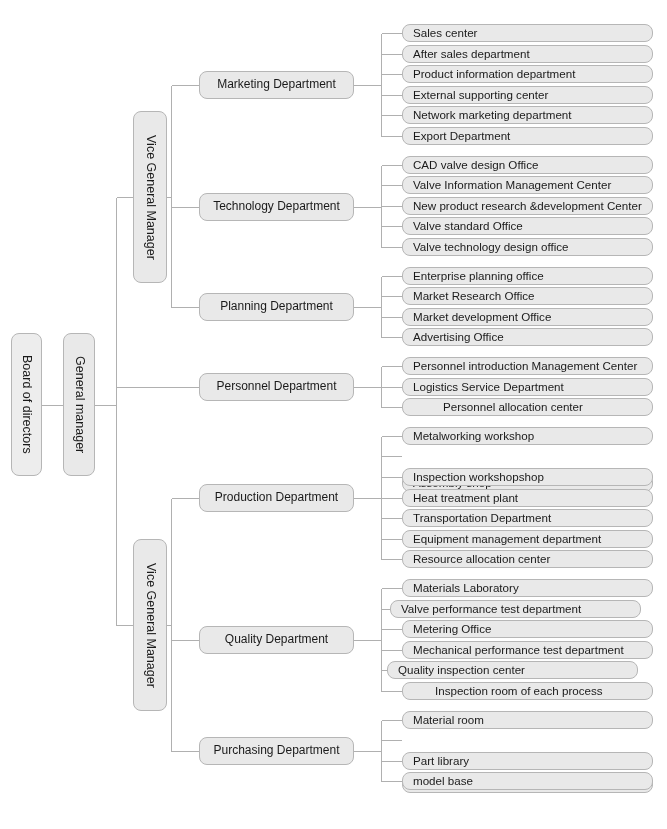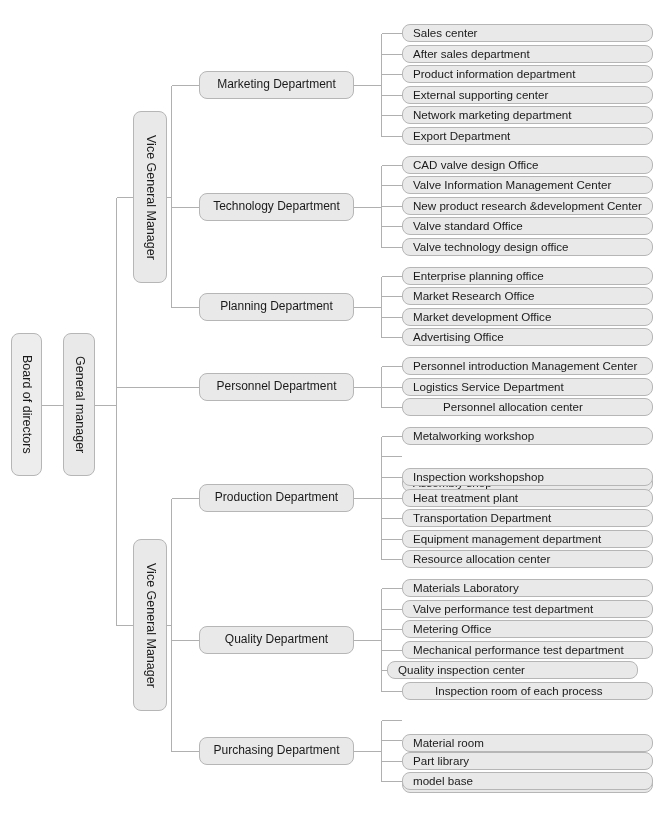--- a/index.html
+++ b/index.html
@@ -153,26 +153,26 @@
       <div class="node leaf" style="left: 402px; top: 378px; width: 251px; height: 18px;">Logistics Service Department</div>
       <div class="node leaf" style="left: 402px; top: 398px; width: 251px; height: 18px; padding-left: 40px;">Personnel allocation center</div>
       <div class="node leaf" style="left: 402px; top: 427px; width: 251px; height: 18px;">Metalworking workshop</div>
       <div class="node leaf" style="left: 402px; top: 474px; width: 251px; height: 18px;">Assembly shop</div>
       <div class="node leaf" style="left: 402px; top: 468px; width: 251px; height: 18px;">Inspection workshopshop</div>
       <div class="node leaf" style="left: 402px; top: 489px; width: 251px; height: 18px;">Heat treatment plant</div>
       <div class="node leaf" style="left: 402px; top: 509px; width: 251px; height: 18px;">Transportation Department</div>
       <div class="node leaf" style="left: 402px; top: 530px; width: 251px; height: 18px;">Equipment management department</div>
       <div class="node leaf" style="left: 402px; top: 550px; width: 251px; height: 18px;">Resource allocation center</div>
       <div class="node leaf" style="left: 402px; top: 579px; width: 251px; height: 18px;">Materials Laboratory</div>
-      <div class="node leaf" style="left: 402px; top: 600px; width: 251px; height: 18px;">Valve performance test department</div>
+      <div class="node leaf" style="left: 390px; top: 600px; width: 251px; height: 18px;">Valve performance test department</div>
       <div class="node leaf" style="left: 402px; top: 620px; width: 251px; height: 18px;">Metering Office</div>
       <div class="node leaf" style="left: 402px; top: 641px; width: 251px; height: 18px;">Mechanical performance test department</div>
       <div class="node leaf" style="left: 387px; top: 661px; width: 251px; height: 18px;">Quality inspection center</div>
       <div class="node leaf" style="left: 402px; top: 682px; width: 251px; height: 18px; padding-left: 32px;">Inspection room of each process</div>
-      <div class="node leaf" style="left: 402px; top: 711px; width: 251px; height: 18px; margin-top: 23px;">Material room</div>
+      <div class="node leaf" style="left: 402px; top: 711px; width: 251px; height: 18px;">Material room</div>
       <div class="node leaf" style="left: 402px; top: 731px; width: 251px; height: 18px; margin-top: 44px;">Semi-finished warehouse</div>
       <div class="node leaf" style="left: 402px; top: 752px; width: 251px; height: 18px;">Part library</div>
       <div class="node leaf" style="left: 402px; top: 772px; width: 251px; height: 18px;">model base</div>
       <div class="node dept" style="left: 199px; top: 71px; width: 155px; height: 28px;">Marketing Department</div>
       <div class="node dept" style="left: 199px; top: 193px; width: 155px; height: 28px;">Technology Department</div>
       <div class="node dept" style="left: 199px; top: 293px; width: 155px; height: 28px;">Planning Department</div>
       <div class="node dept" style="left: 199px; top: 373px; width: 155px; height: 28px;">Personnel Department</div>
       <div class="node dept" style="left: 199px; top: 484px; width: 155px; height: 28px;">Production Department</div>
       <div class="node dept" style="left: 199px; top: 626px; width: 155px; height: 28px;">Quality Department</div>
       <div class="node dept" style="left: 199px; top: 737px; width: 155px; height: 28px;">Purchasing Department</div>

